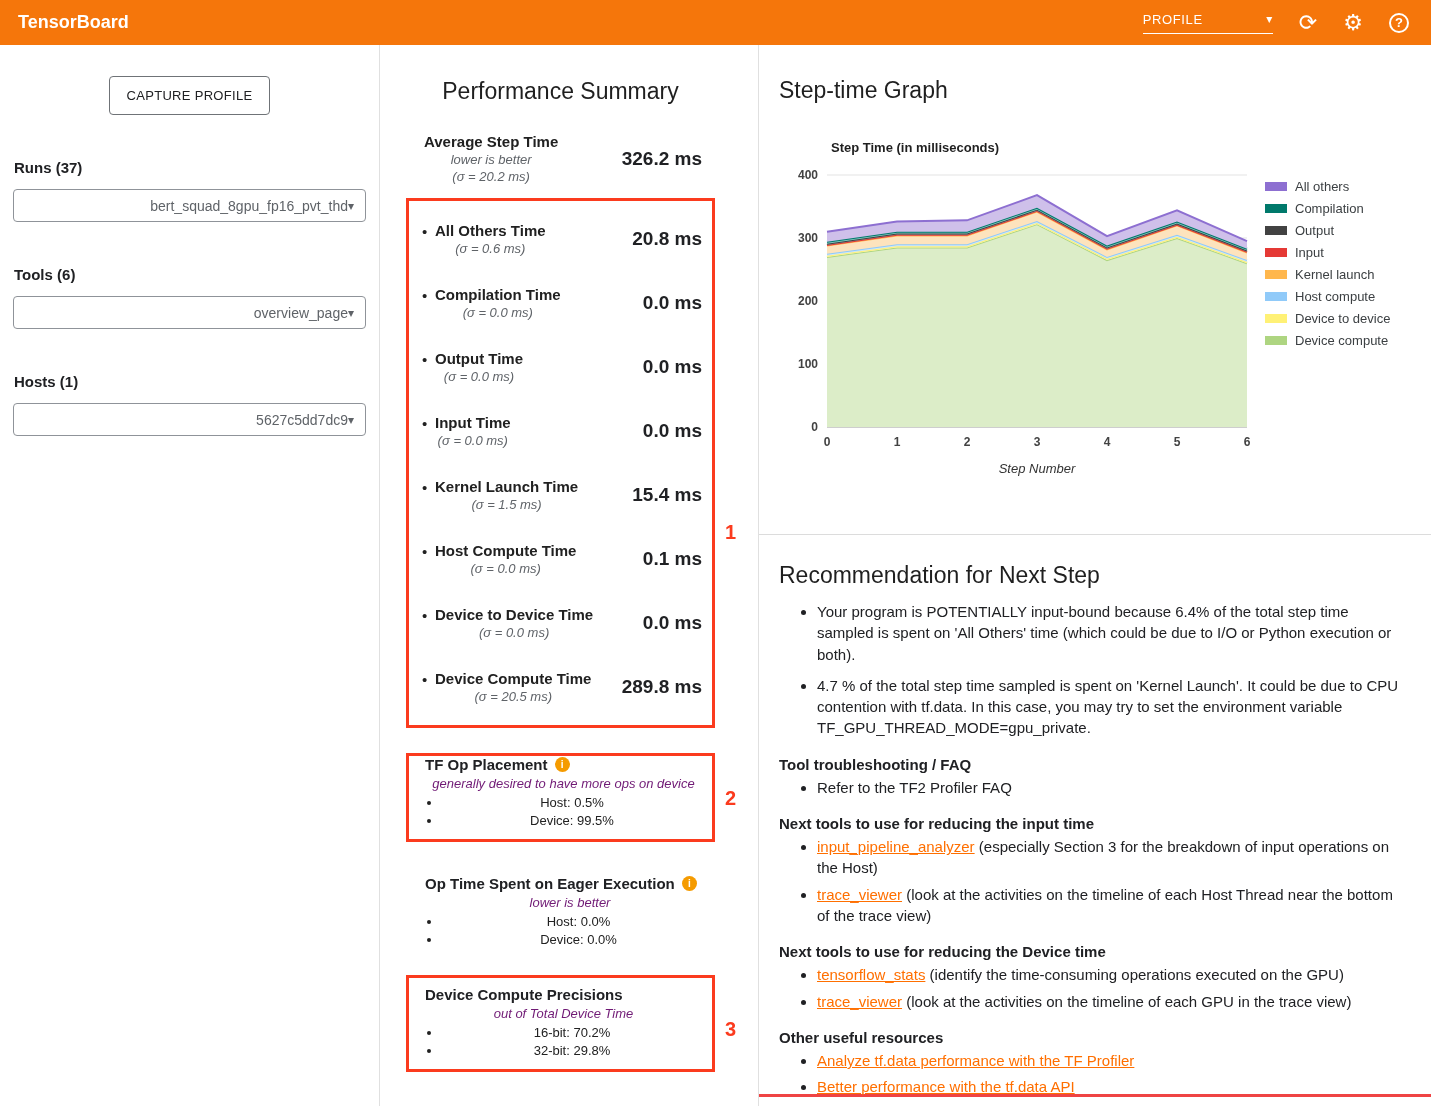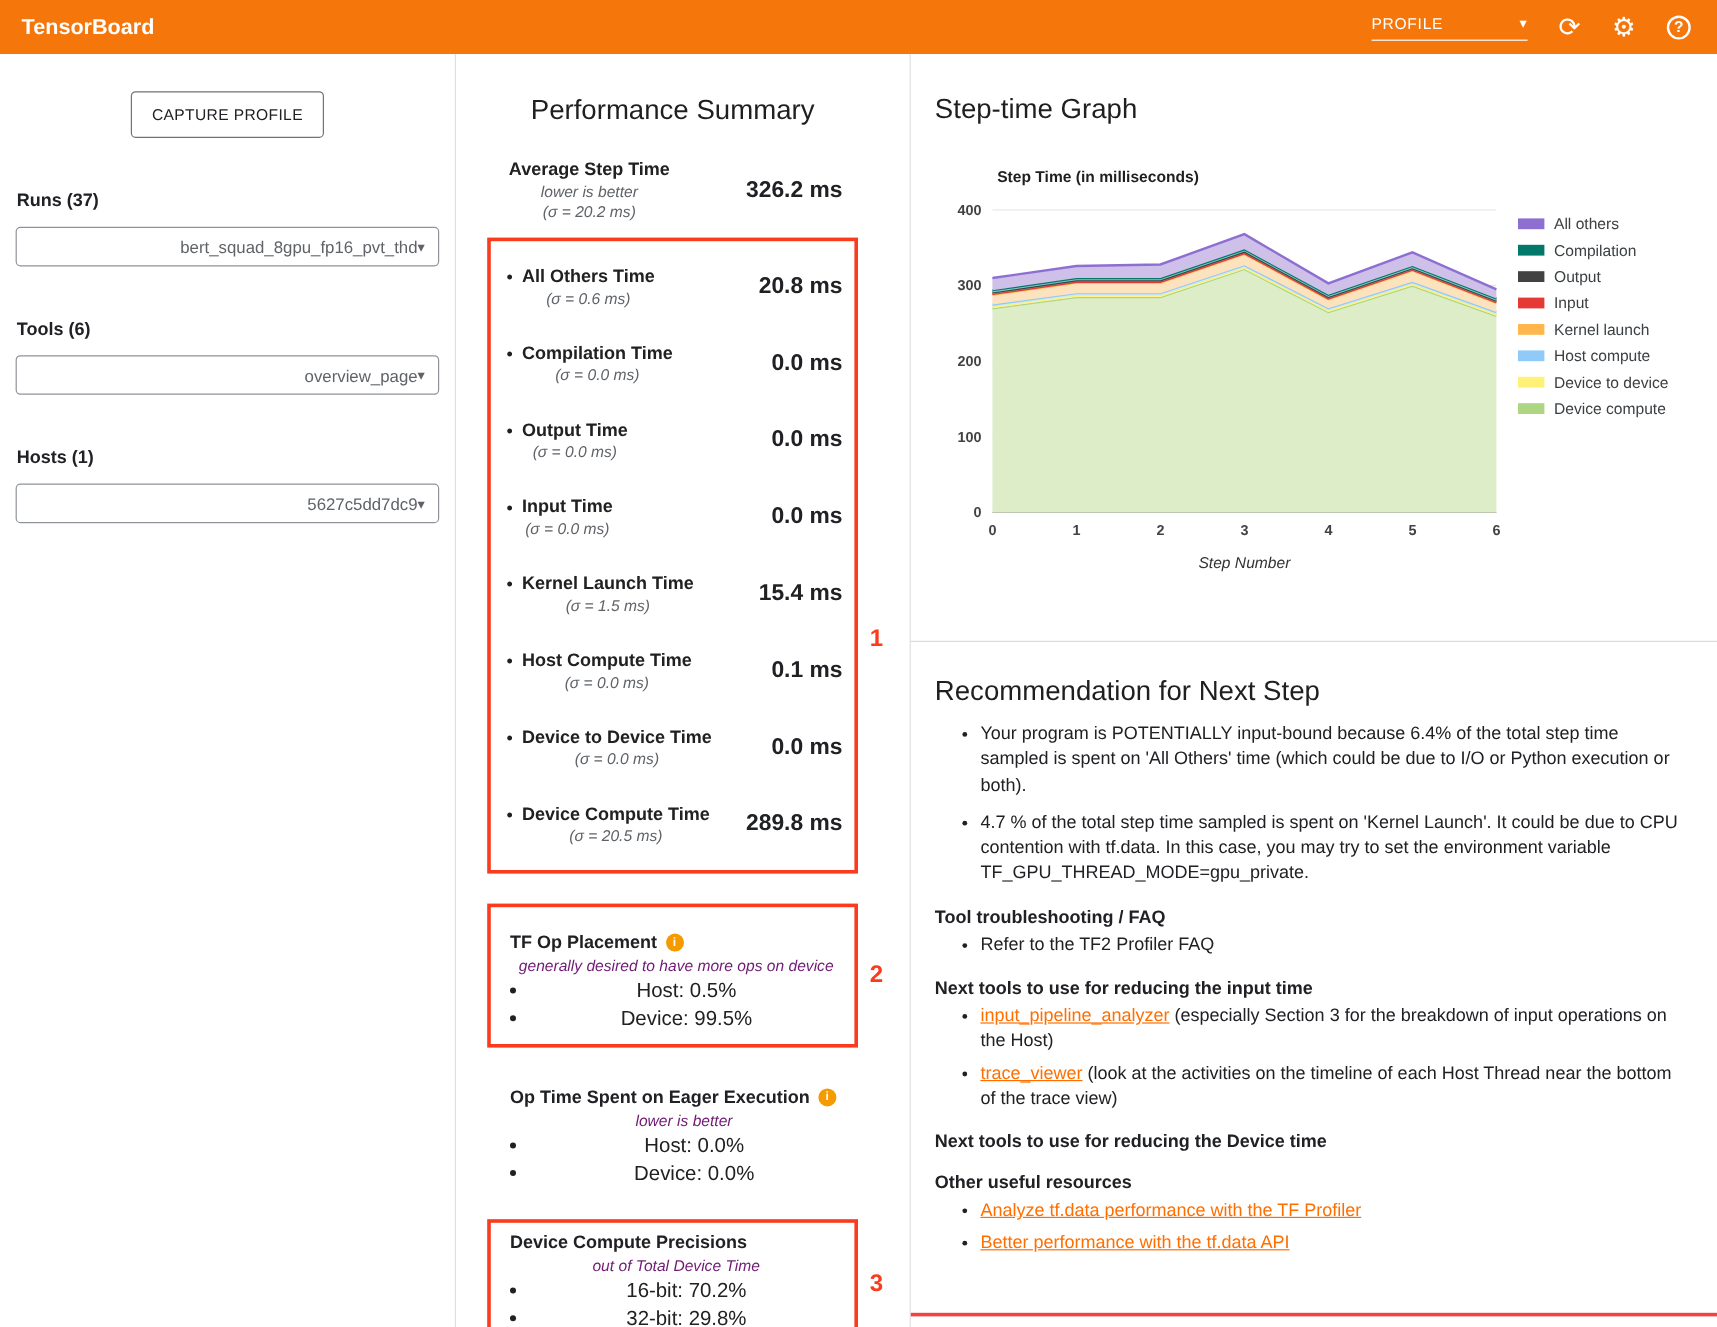--- a/index.html
+++ b/index.html
@@ -46,29 +46,29 @@
 
   .red-box { position:relative; border:3px solid var(--annotation,#fb3b1e); }
   .box1 { margin-top:14px; padding:6px 10px 6px 26px; }
   .metric { position:relative; display:flex; justify-content:space-between; align-items:center; padding:15px 0; }
   .metric::before { content:"•"; position:absolute; left:-13px; top:16px; font-size:15px; color:#212121; }
   .anno-num { position:absolute; color:var(--annotation,#fb3b1e); font-size:20px; font-weight:700; }
   .n1 { right:-24px; top:61%; }
   .n2 { right:-24px; top:50%; transform:translateY(-50%); }
   .n3 { right:-24px; top:40px; }
 
-  .box2 { margin-top:25px; padding:21px 10px 8px 16px; }
+  .box2 { margin-top:25px; padding:0 10px 8px 16px; }
   .box3 { margin-top:28px; padding:8px 10px 8px 16px; }
   .blk-title-row { display:flex; align-items:center; }
   .blk-title { font-weight:700; font-size:15px; }
   .info-icon { display:inline-flex; width:15px; height:15px; border-radius:50%;
     background:var(--info,#f59b00); color:#fff; font-size:10px; font-weight:700; font-style:normal;
     align-items:center; justify-content:center; margin-left:7px; cursor:pointer; }
   .blk-note { font-style:italic; font-size:13px; color:#701a75; margin-top:3px; }
-  .blk-list { margin:4px 0 2px; padding-left:17px; font-size:17px; color:#212121; }
+  .blk-list { margin:4px 0 2px; padding-left:17px; font-size:13px; color:#212121; }
   .blk-list li { margin:3px 0; }
   .plain-blk { margin-top:33px; padding-left:19px; }
 
   
   .graph-card { height:490px; border-bottom:1px solid #dcdcdc; padding-left:20px; }
   .graph-card h2 { padding-top:32px; }
   .chart-title { margin:36px 0 6px 52px; font-weight:700; font-size:13px; color:#1f1f1f; }
   .chart-row { display:flex; align-items:flex-start; margin-left:2px; }
   .tick { font:700 12px "Liberation Sans", sans-serif; fill:#424242; }
   .xlabel { font:italic 13px "Liberation Sans", sans-serif; fill:#333; }
@@ -332,20 +332,28 @@
       <ul class="tight">
         <li>
           <a>input_pipeline_analyzer</a><span> (especially Section 3 for the breakdown of input operations on the Host)</span>
         </li>
         <li>
           <a>trace_viewer</a><span> (look at the activities on the timeline of each Host Thread near the bottom of the trace view)</span>
         </li>
       </ul>
 
       <div class="rec-h">Next tools to use for reducing the Device time</div>
+      <ul class="tight">
+        <li>
+          <a>tensorflow_stats</a><span> (identify the time-consuming operations executed on the GPU)</span>
+        </li>
+        <li>
+          <a>trace_viewer</a><span> (look at the activities on the timeline of each GPU in the trace view)</span>
+        </li>
+      </ul>
 
       <div class="rec-h">Other useful resources</div>
       <ul class="tight">
         <li>
           <a>Analyze tf.data performance with the TF Profiler</a><span></span>
         </li>
         <li>
           <a>Better performance with the tf.data API</a><span></span>
         </li>
       </ul>

